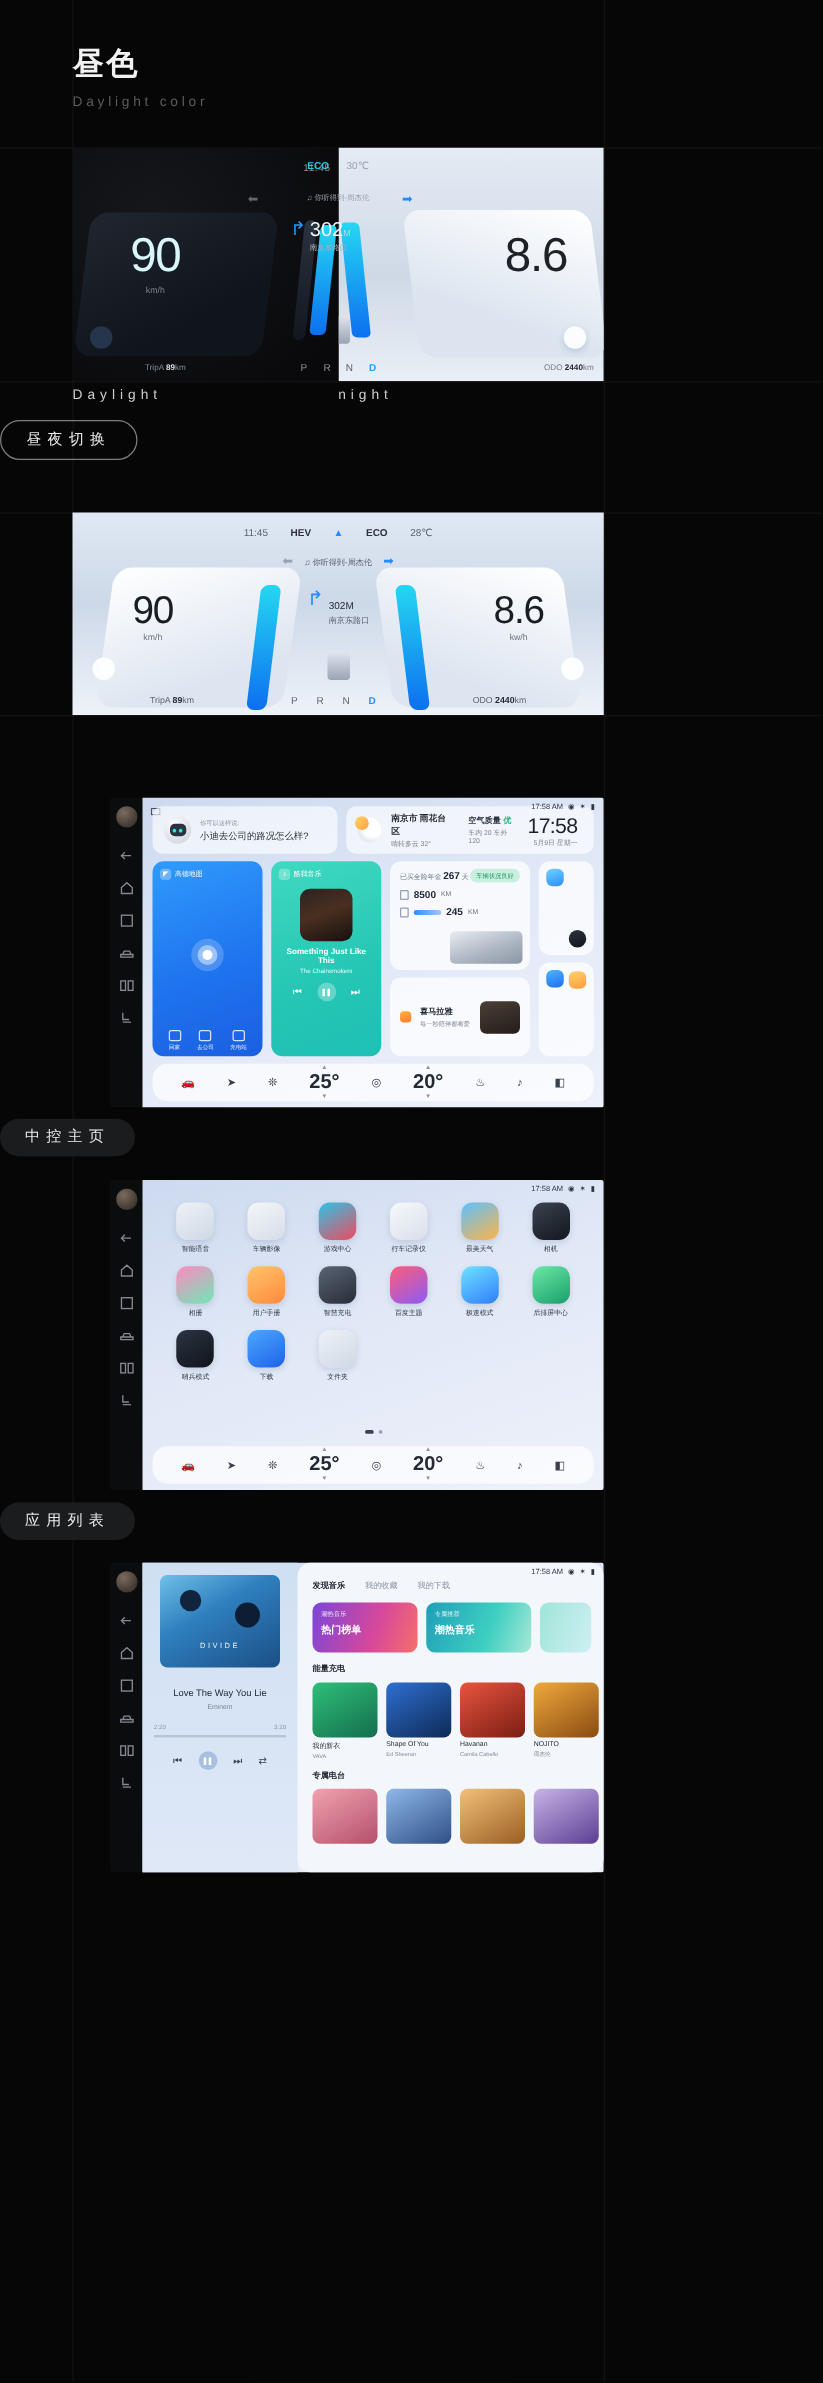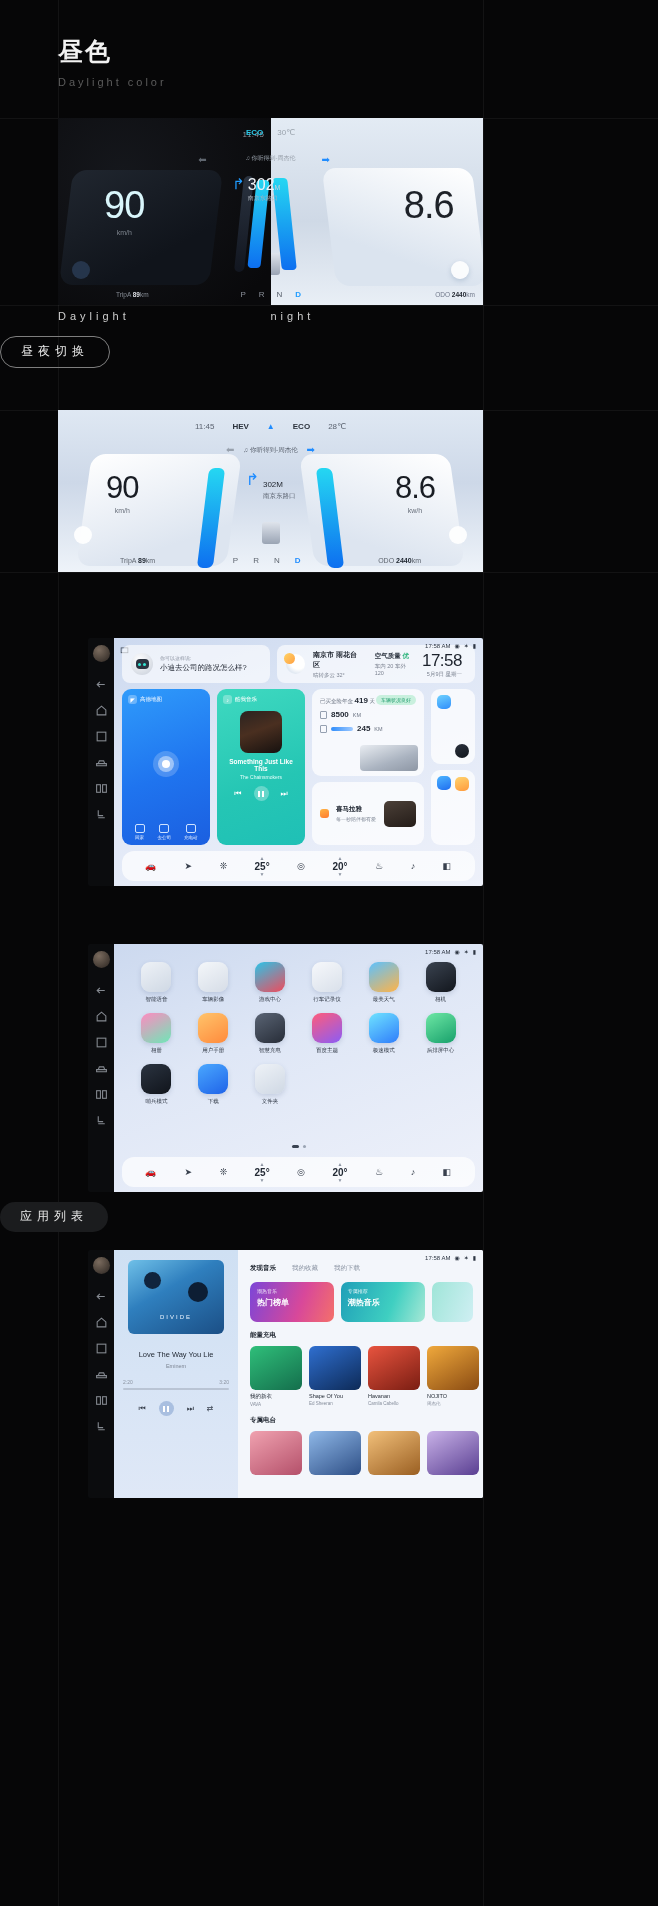--- a/index.html
+++ b/index.html
@@ -194,21 +194,21 @@
   .tile .ic3 { position:absolute; left:6px; top:6px; width:14px;height:14px;border-radius:5px;
     background:linear-gradient(160deg,#6fd2ff,#2f8dfb); }
   .tile .ic4 { position:absolute; right:6px; top:7px; width:14px;height:14px;border-radius:5px;
     background:linear-gradient(160deg,#ffd36e,#ff9a3c); }
 
   
   .dock { height: 30px; border-radius: 12px; background: rgba(255,255,255,.7);
     display: flex; align-items: center; justify-content: space-around; padding: 0 10px; }
   .dock-i { display:flex; flex-direction:column; align-items:center; color:#39414e; font-size:9px; }
   .temp { display:flex; flex-direction:column; align-items:center; color:#232a35; }
-  .temp .v { font-size:10px; font-weight:600; }
+  .temp .v { font-size:16px; font-weight:600; }
   .caret { font-size:5px; color:#8b93a1; line-height:1; }
 
   
   #apps { top: 944px; height: 248px; }
   .apps-grid { position:absolute; left:14px; right:14px; top: 18px; display:grid;
     grid-template-columns: repeat(6, 1fr); row-gap: 10px; justify-items:center; }
   .app { width: 48px; text-align:center; }
   .app .ic { width: 30px; height: 30px; border-radius: 9px; margin: 0 auto 4px;
     box-shadow: 0 2px 5px rgba(60,85,120,.18); }
   .app .lb { font-size: 5.5px; color: #2e3643; }
@@ -227,21 +227,21 @@
   .mus-cover .d2 { position:absolute; right:16px; top:22px; width:20px;height:20px;border-radius:50%;background:#0d1e34;}
   .mus-title { font-size:7.5px; color:#242b36; margin-top:16px; }
   .mus-art { font-size:5.5px; color:#7d8593; margin-top:4px; }
   .mus-time { width:100%; display:flex; justify-content:space-between; font-size:5px;
     color:#8b93a1; margin-top:10px; }
   .mus-bar { width:100%; height:2px; border-radius:1px; background:#b9c4d4; margin-top:3px; }
   .mus-ctl { display:flex; align-items:center; gap:13px; margin-top:11px; color:#39414e; font-size:8px; }
   .mus-ctl .pp { width:15px;height:15px;border-radius:50%;background:#a9bfe0;display:flex;
     align-items:center;justify-content:center;gap:2px;}
   .mus-ctl .pp b { width:2px;height:6px;background:#fff;display:block;}
-  .mus-right { flex:1; background:#f3f6fb; padding: 14px 10px 0 12px; overflow:hidden; }
+  .mus-right { flex:1; background:#f3f6fb; padding: 14px 10px 0 12px; overflow:hidden;border-radius:11px; }
   .mus-tabs { display:flex; gap:16px; font-size:6.5px; color:#8a93a2; }
   .mus-tabs .on { color:#222933; font-weight:700; }
   .mus-ban { display:flex; gap:7px; margin-top:9px; }
   .ban { height: 40px; border-radius: 7px; position:relative; overflow:hidden; padding:6px 7px; }
   .ban .a { font-size:5px; color:rgba(255,255,255,.85); }
   .ban .b { font-size:8px; color:#fff; font-weight:700; margin-top:3px; }
   .ban1 { flex:1.15; background: linear-gradient(110deg,#7b46d8 0%, #d8489a 60%, #f4706a 100%); }
   .ban2 { flex:1.15; background: linear-gradient(110deg,#1f9fb8 0%, #3fcfc1 60%, #a7e8d6 100%); }
   .ban3 { flex:.45; background: linear-gradient(110deg,#9fe5d8, #cfeff3); }
   .sec-t { font-size:6.5px; color:#222933; font-weight:700; margin-top:9px; }
@@ -516,21 +516,21 @@
                   <b></b>
                 </div>
               <span>⏭</span>
             </div>
           </div>
 
           <div class="hcol">
             <div class="veh">
               <div class="veh-top">
                 <div class="l"><span>已买全险年金</span>
-                  <b>419</b>
+                  <b>267</b>
                   <span>天</span></div>
                 <div class="veh-tag">车辆状况良好</div>
               </div>
               <div class="veh-row">
                   <span class="ic"></span>
                 <b>8500</b>
                 <span>KM</span>
                 </div>
               <div class="veh-row">
                   <span class="ic"></span>
@@ -578,20 +578,23 @@
             <span class="caret">▼</span>
           </div>
           <span class="dock-i">♨</span>
           <span class="dock-i">♪</span>
           <span class="dock-i">◧</span>
         </div>
       </div>
     </div>
   </div>
 
+  <div class="cap" style="top:895px">
+    <span class="cap-pill">中控主页</span>
+  </div>
 
   <div class="ivi" id="apps">
     <div class="ivi-rail">
       <div class="rail-av"></div>
       <svg class="rail-ic" viewBox="0 0 24 24" fill="none" stroke="#cfd6e0" stroke-width="2">
           <path d="M4 12h14M9 7l-5 5 5 5"></path>
         </svg>
       <svg class="rail-ic" viewBox="0 0 24 24" fill="none" stroke="#cfd6e0" stroke-width="2">
           <path d="M4 11l8-7 8 7v9H4z"></path>
         </svg>

